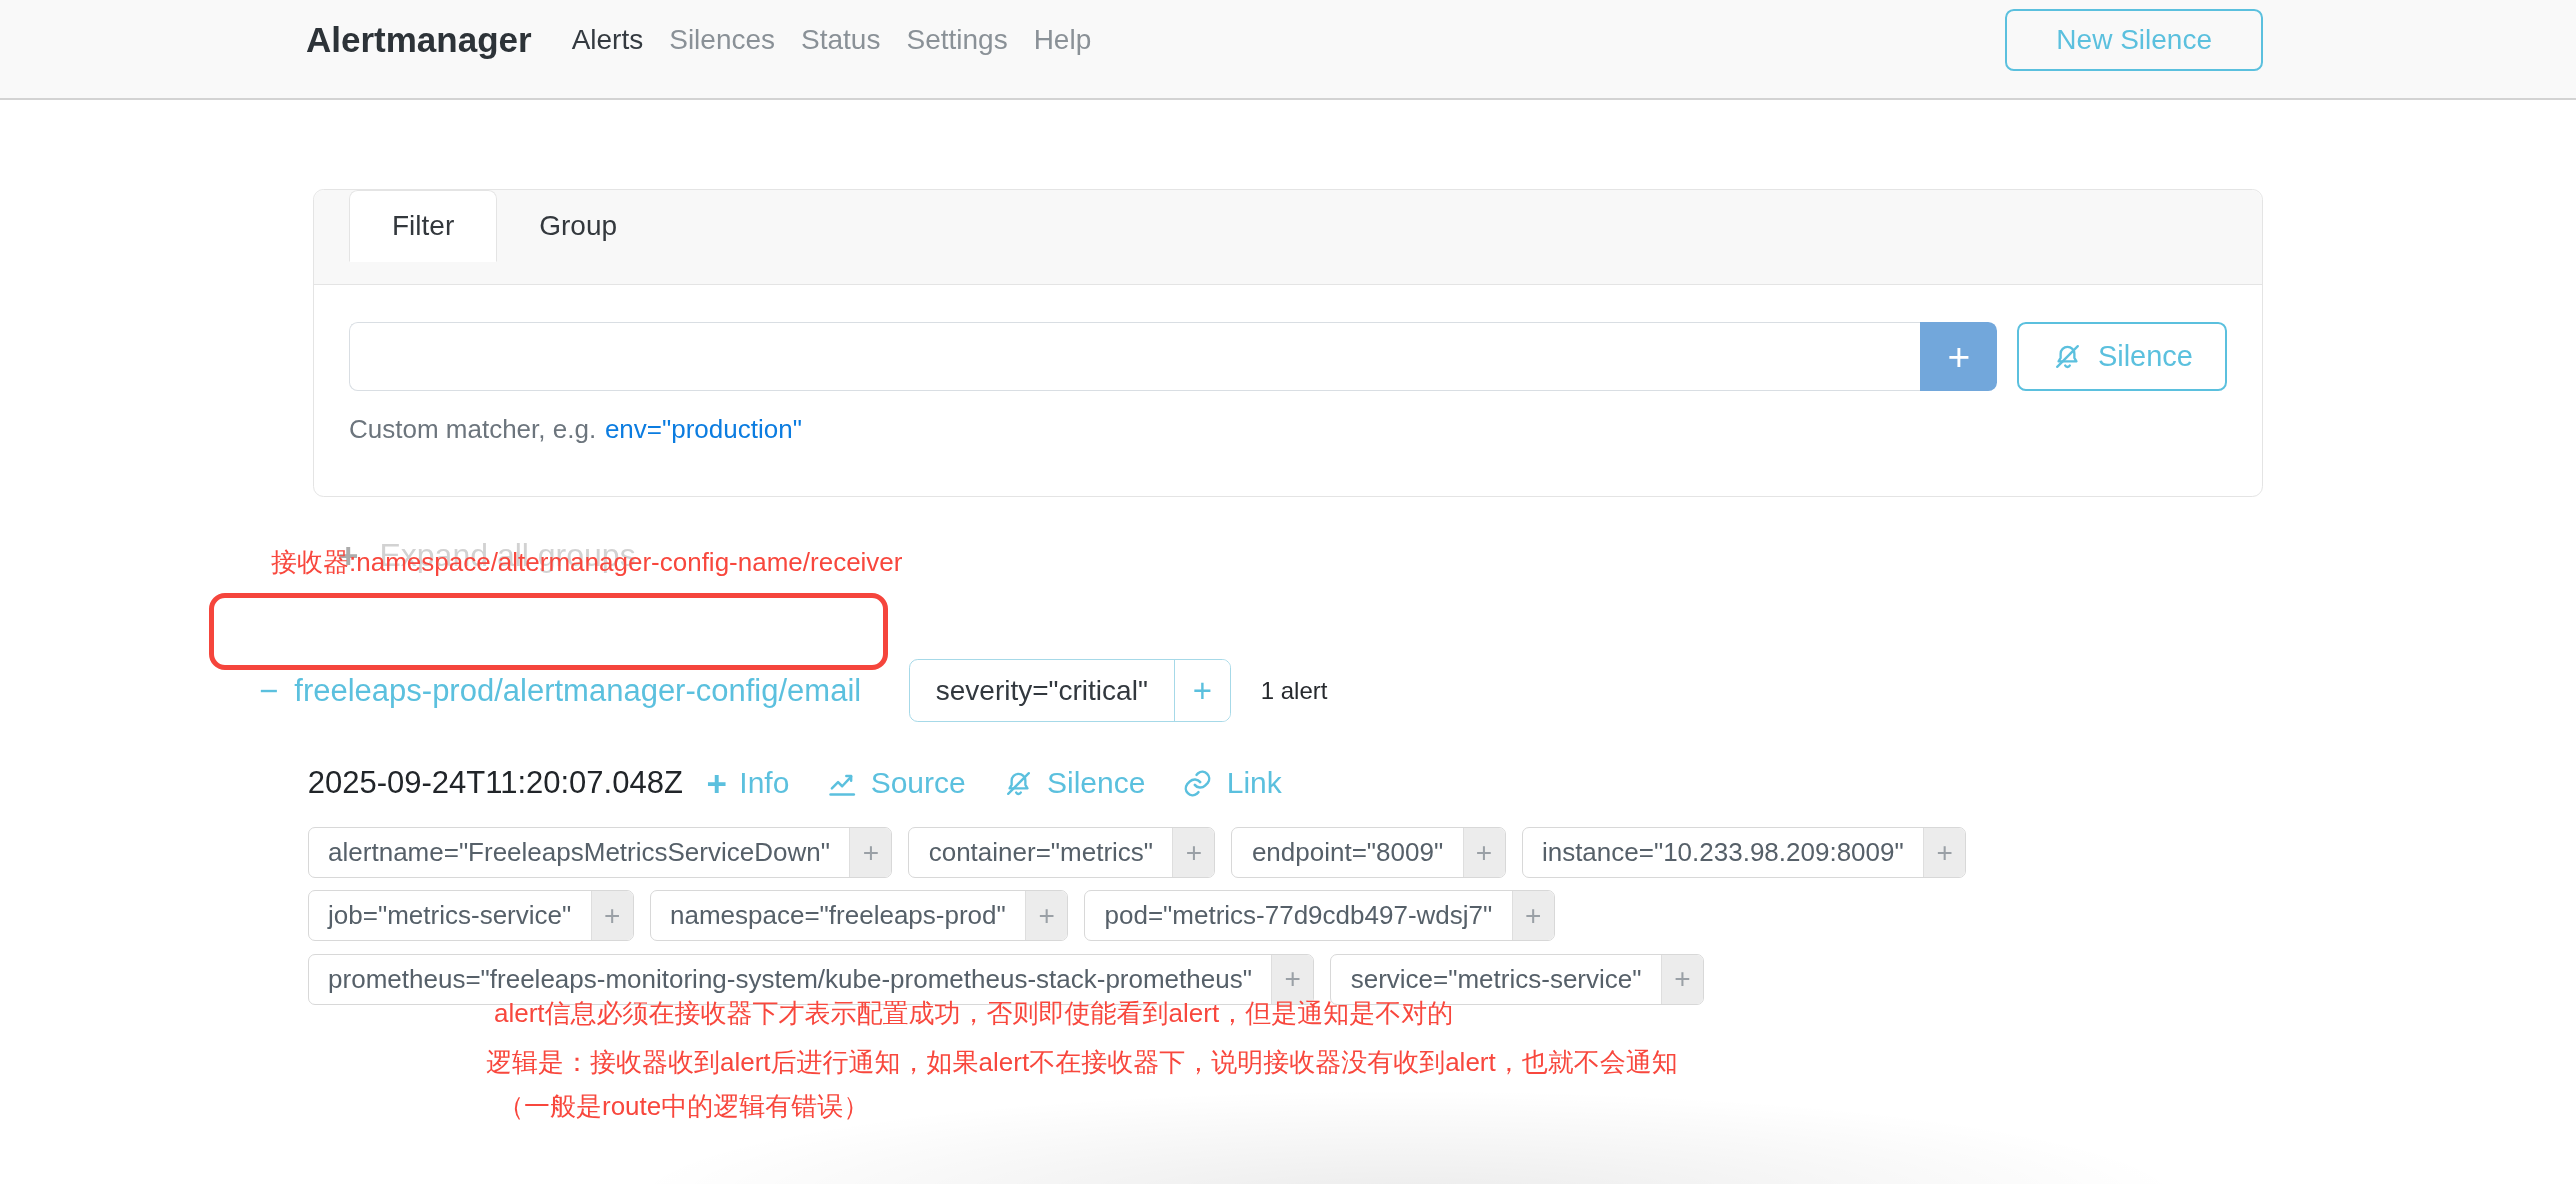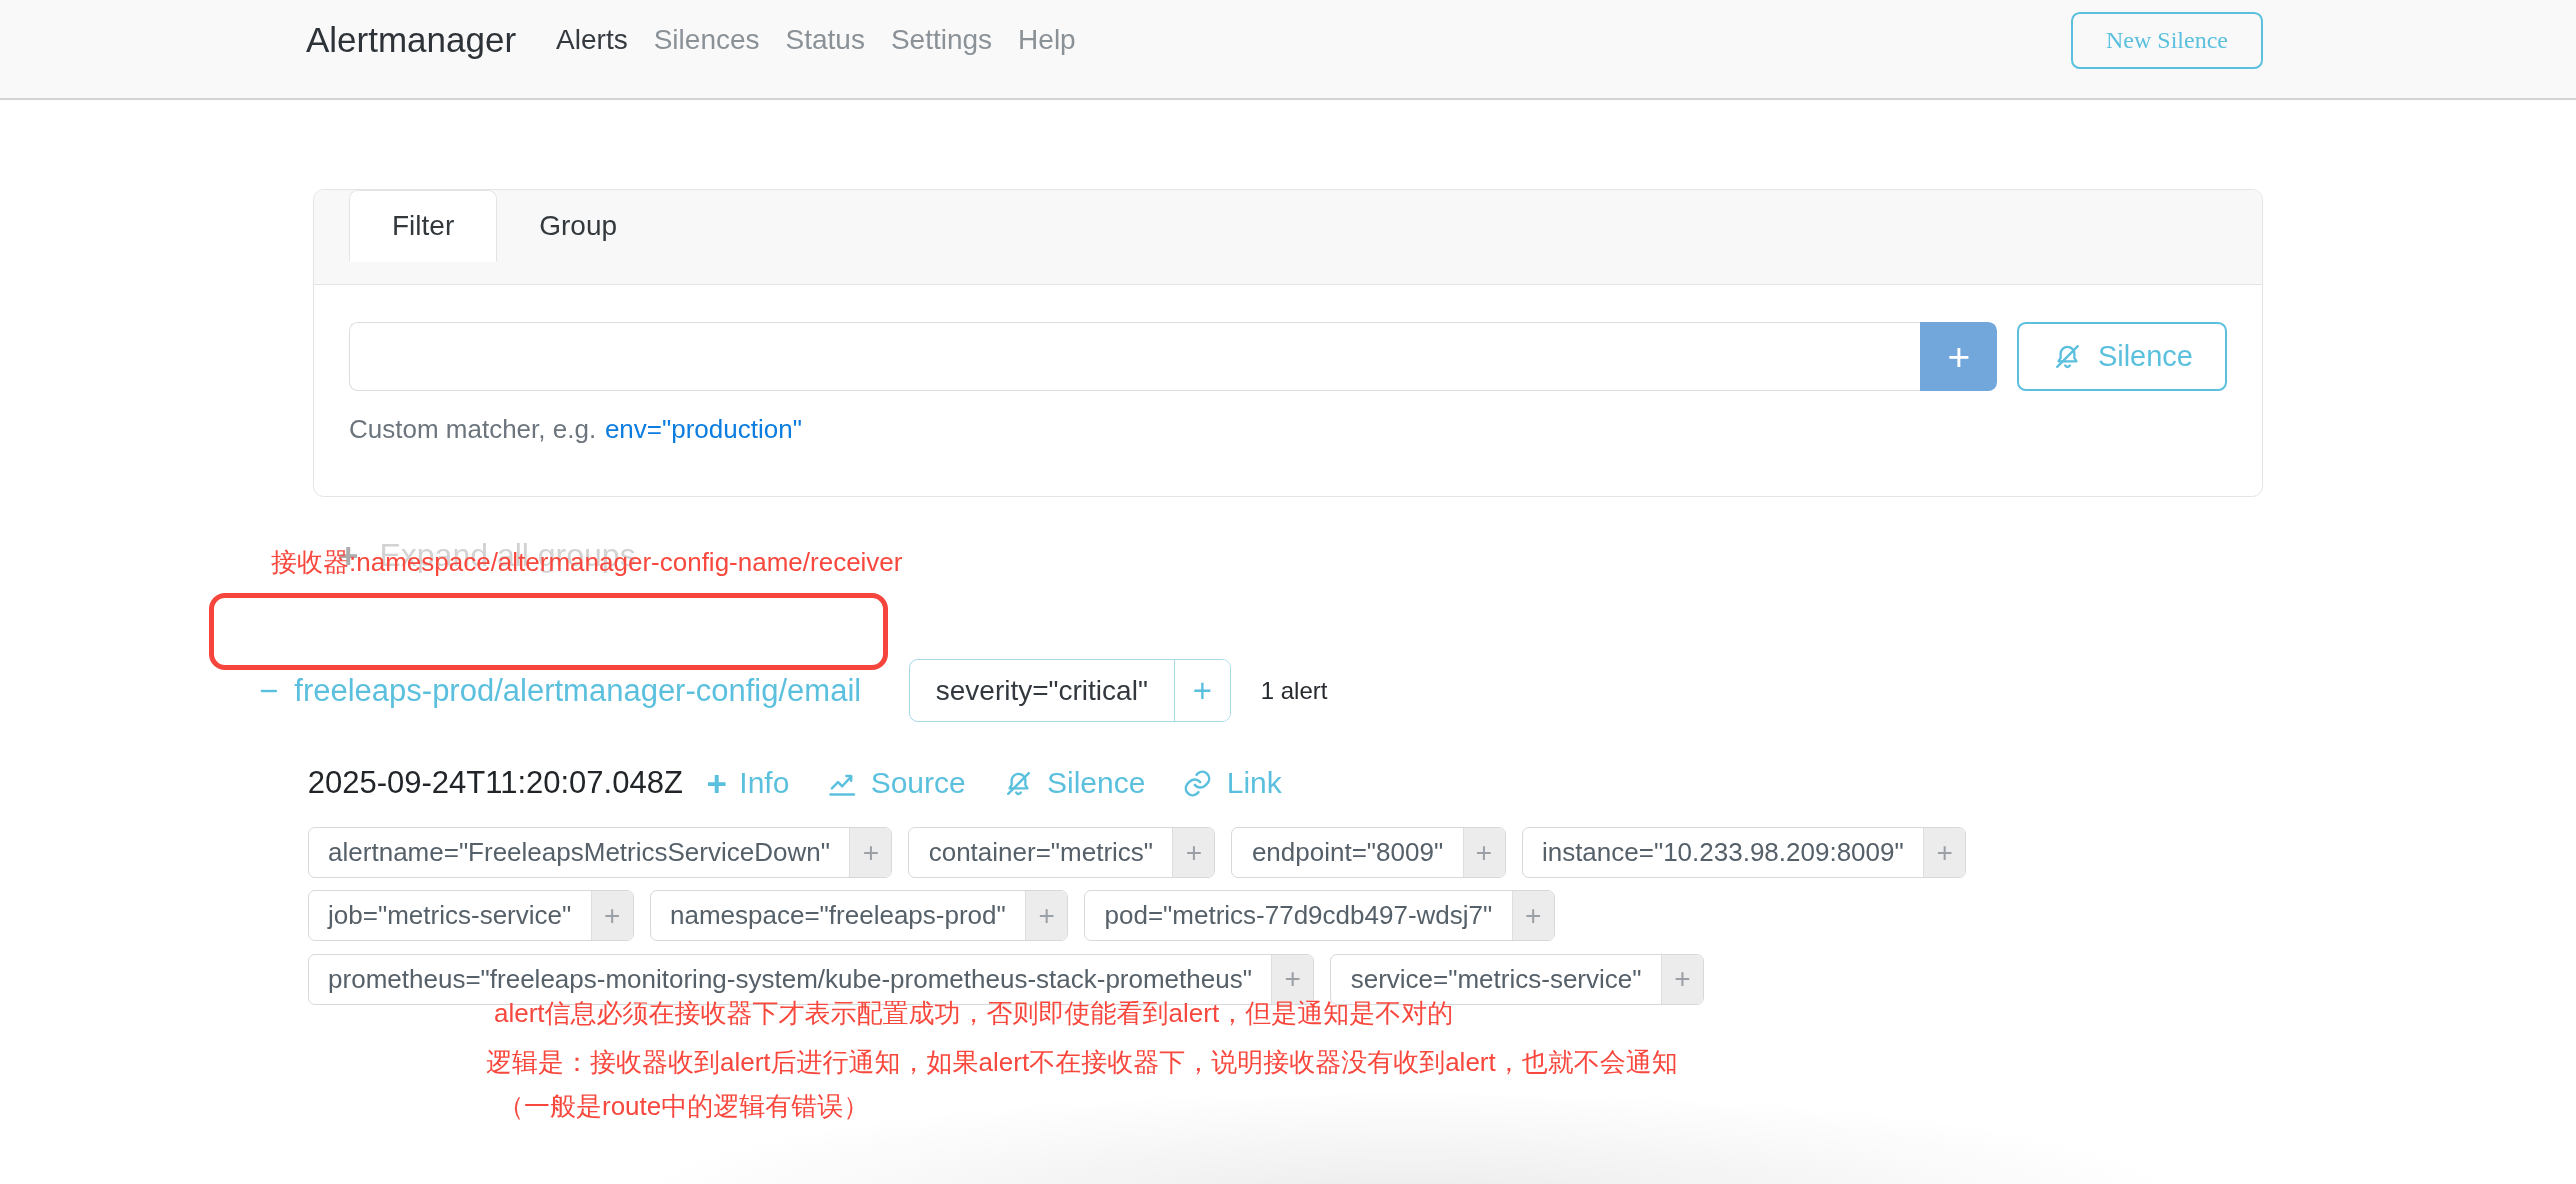--- a/index.html
+++ b/index.html
@@ -24,30 +24,30 @@
 
   
   .navbar {
     height: 100px;
     background: #f9f9f9;
     border-bottom: 2.6px solid #d3d3d3;
     display: flex;
     align-items: center;
     padding: 0 313px 17.6px 306px;
   }
-  .brand { font-size: 35px; font-weight: 400; color: #2d3338; margin-right: 40px; cursor: pointer; }
+  .brand { font-size: 35px; font-weight: 700; color: #2d3338; margin-right: 40px; cursor: pointer; }
   .nav-links { display: flex; align-items: flex-end; gap: 26px; }
   .nav-link { font-size: 28px; color: #8a9197; cursor: pointer; }
   .nav-link.active { color: #343a40; }
   .nav-spacer { flex: 1; }
   .btn-new-silence {
-    font-size: 24px; color: var(--info);
+    font-size: 28px; color: var(--info);
     border: 2.2px solid var(--info); background: transparent;
-    border-radius: 8.8px; padding: 13px 33px; cursor: pointer;
-    font-family: Liberation Serif, serif;
+    border-radius: 8.8px; padding: 13px 49px; cursor: pointer;
+    font-family: Liberation Sans, sans-serif;
   }
 
   
   .container { width: 1950px; margin: 89px auto 0; }
   .card { border: 1.8px solid #e4e4e4; border-radius: 10.6px; background: #fff; }
   .card-header {
     background: #f8f8f8;
     border-bottom: 1.8px solid #e4e4e4;
     border-radius: 10.6px 10.6px 0 0;
     height: 95px;

